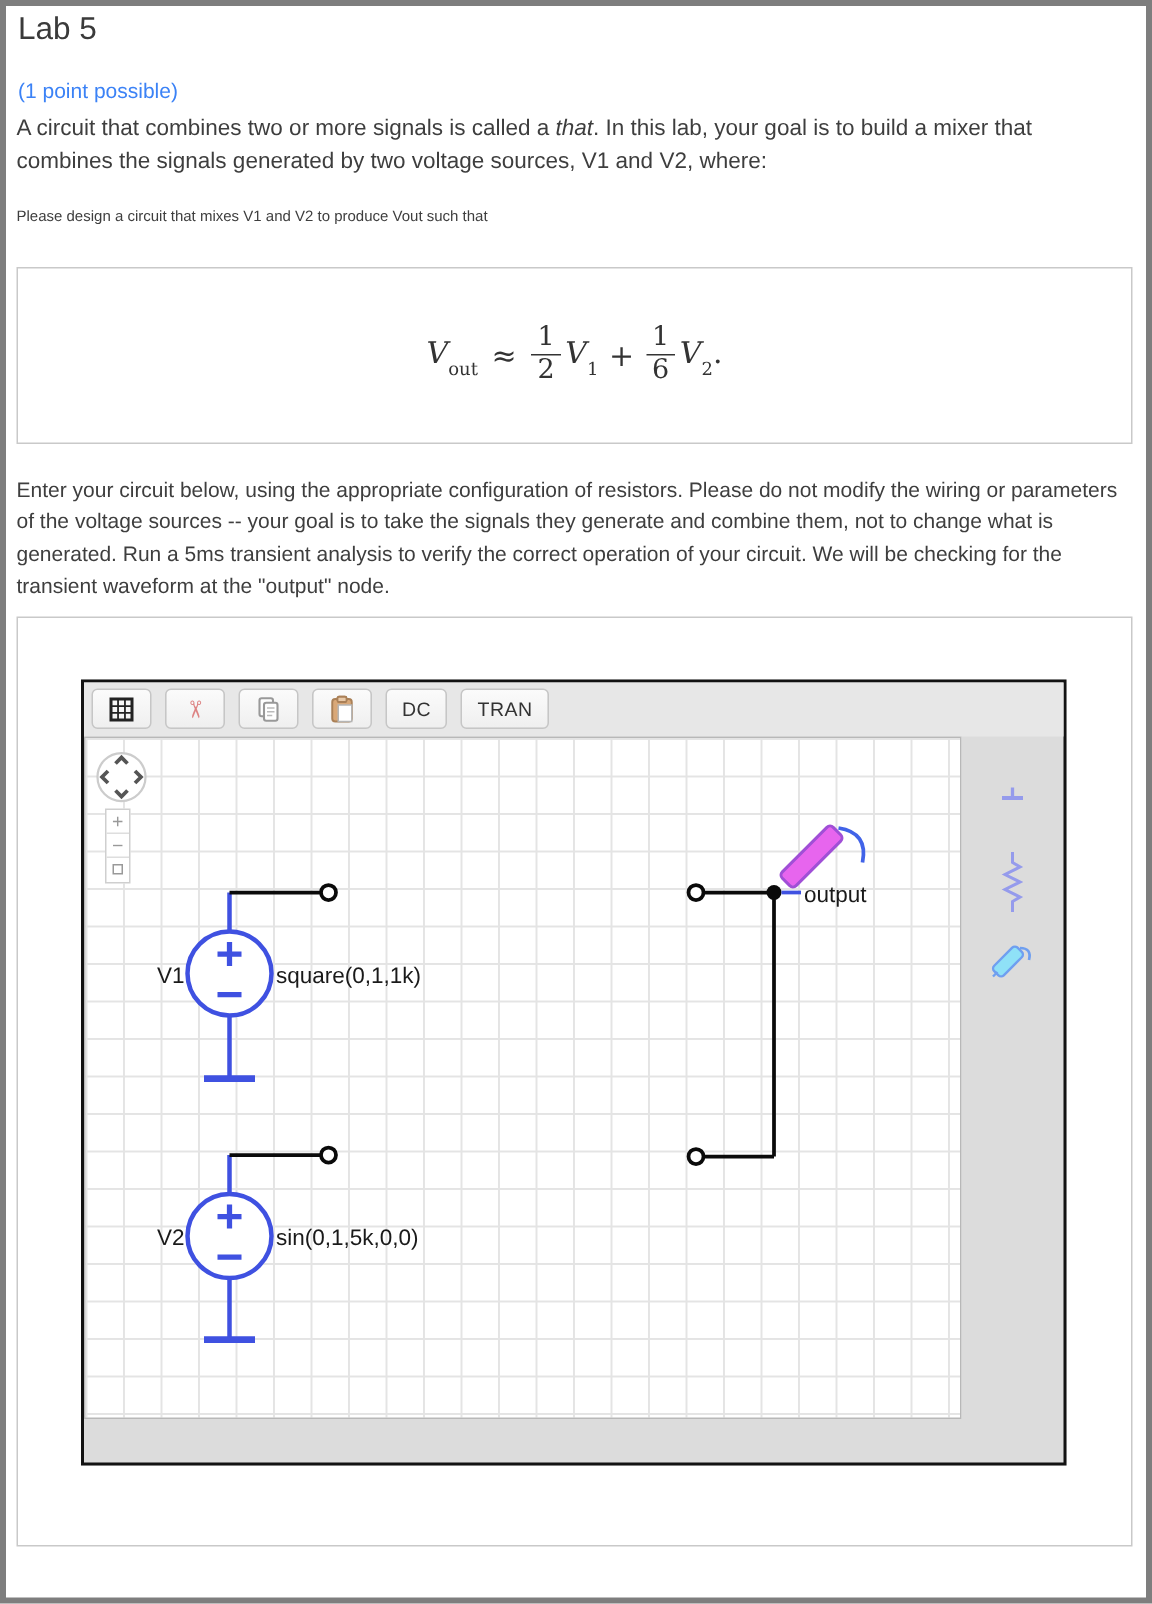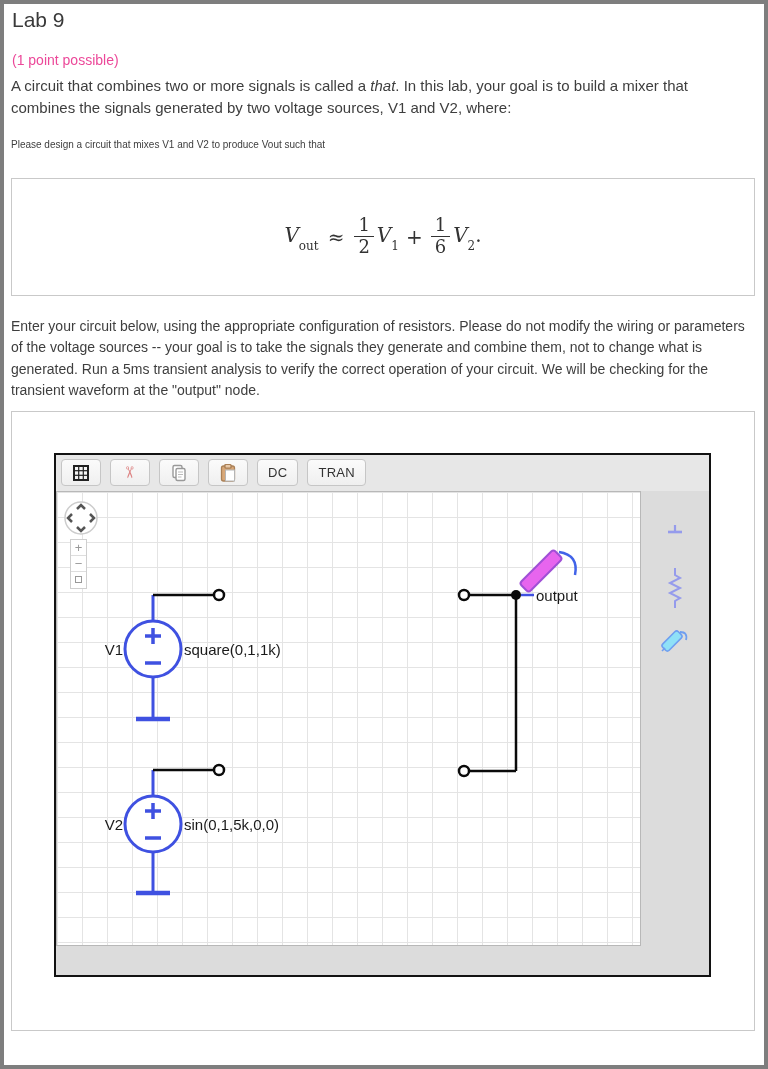--- a/index.html
+++ b/index.html
@@ -11,21 +11,21 @@
     overflow:hidden;
     font-family:"Liberation Sans", sans-serif;
     color:#3e3e3e;
   }
   .content { padding:0 9px 0 7px; }
   .page-title {
     font-size:21px; font-weight:400; color:#3a3a3a;
     margin:3px 0 0 1px; line-height:26px;
   }
   .points-note {
-    margin:19px 0 0 1px; font-size:14px; color:#ec4899; line-height:17px;
+    margin:19px 0 0 1px; font-size:14px; color:#3b82f6; line-height:17px;
   }
   .para { font-size:15px; line-height:21.5px; margin:6px 0 0 0; }
   .para i { font-style:italic; }
   ul.bullets { margin:19px 0 0 0; padding-left:45px; }
   ul.bullets li { font-size:15px; line-height:21.5px; margin-bottom:21px; }
   ul.bullets li:last-child { margin-bottom:0; }
   .design-line { font-size:10px; line-height:21.5px; margin:16px 0 0 0; }
 
   .formula-box {
     margin-top:22px; height:118px; border:1px solid #c9c9c9;
@@ -94,21 +94,21 @@
 
   .parts-bin {
     position:absolute; right:0; top:36px; width:68px; bottom:0;
   }
   .bin-item { position:absolute; left:0; width:68px; display:flex; justify-content:center; }
 </style>
 </head>
 <body>
 
 <div class="content">
-  <h1 class="page-title">Lab 9</h1>
+  <h1 class="page-title">Lab 5</h1>
   <div class="points-note">(1 point possible)</div>
 
   <p class="para"><span>A circuit that combines two or more signals is called a </span><i>that</i><span>. In this lab, your goal is to build a mixer that combines the signals generated by two voltage sources, V1 and V2, where:</span></p>
 
 
   <p class="design-line">Please design a circuit that mixes V1 and V2 to produce Vout such that</p>
 
   <div class="formula-box">
     <div class="formula">
       <span><span class="fv">V</span><sub>out</sub></span>

